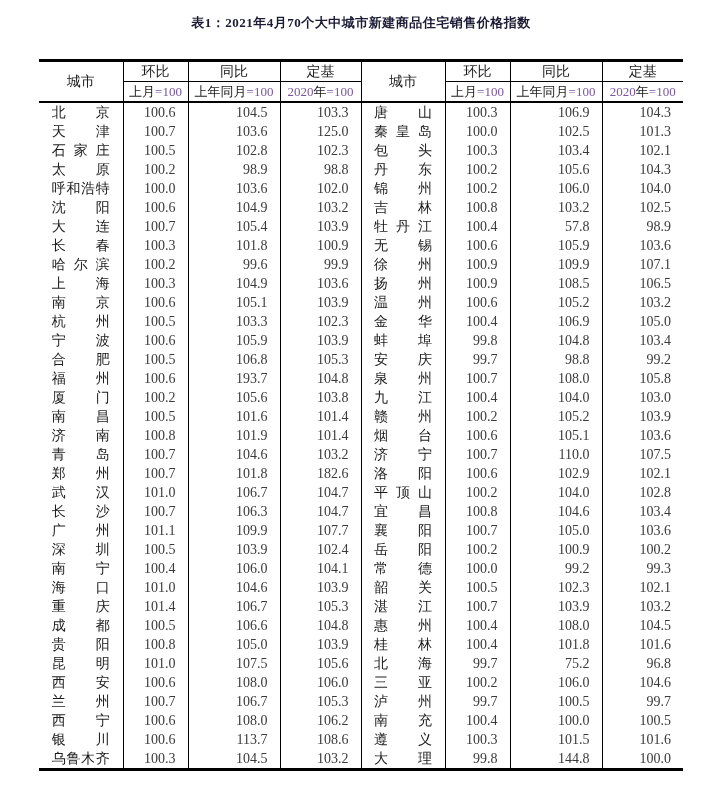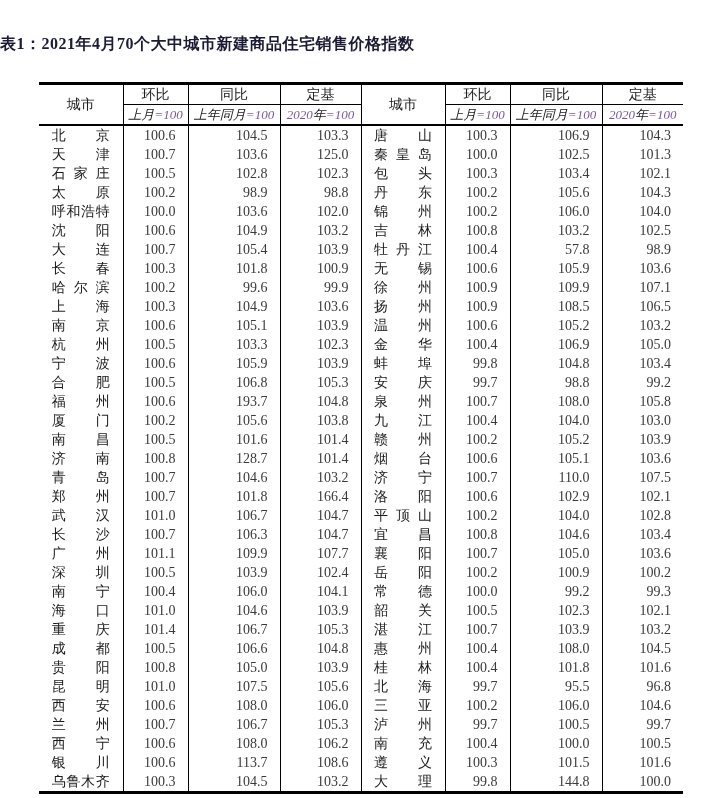--- a/index.html
+++ b/index.html
@@ -8,23 +8,23 @@
     --c-num:#3a3a3a;
     --c-hdrnum:#7a55a0;
     --c-border:#000000;
   }
   html,body{margin:0;padding:0;background:#ffffff;}
   body{
     width:722px;height:798px;overflow:hidden;
     font-family:"Liberation Serif","DejaVu Serif",serif;
   }
   .page-title{
-    margin:34px 0 0 0;
-    text-align:left;
-    font-size:16px;
+    margin:14px 0 0 0;
+    text-align:center;
+    font-size:13px;
     font-weight:bold;
     color:var(--c-title);
     letter-spacing:.5px;
   }
   table.price-index{
     border-collapse:collapse;
     table-layout:fixed;
     width:644px;
     margin:27px 12px 0 39px;
     border-top:3px solid var(--c-border);
@@ -36,21 +36,21 @@
     line-height:19px;
     font-weight:normal;
     font-size:14px;
     color:var(--c-text);
     overflow:hidden;
     white-space:nowrap;
   }
   .bl{border-left:1px solid var(--c-border);}
   thead th{text-align:center;}
   thead tr.hrow1 th.metric{border-bottom:1px solid var(--c-border);}
-  thead tr.hrow2 th{border-bottom:2px solid var(--c-border);font-size:13px;font-style:italic;}
+  thead tr.hrow2 th{border-bottom:2px solid var(--c-border);font-size:13px;}
   thead th.cityhead{border-bottom:2px solid var(--c-border);}
   .hdr-num{color:var(--c-hdrnum);}
   .hdr-cjk{color:var(--c-text);}
   td.num{
     text-align:right;
     padding-right:12px;
     color:var(--c-num);
     font-size:14px;
   }
   td.city .cityname{
@@ -336,21 +336,21 @@
         </td>
         <td class="bl num">100.2</td>
         <td class="bl num">105.2</td>
         <td class="bl num">103.9</td>
       </tr>
       <tr>
         <td class="city">
           <div class="cityname">济南</div>
         </td>
         <td class="bl num">100.8</td>
-        <td class="bl num">128.7</td>
+        <td class="bl num">101.9</td>
         <td class="bl num">101.4</td>
         <td class="bl city">
           <div class="cityname">烟台</div>
         </td>
         <td class="bl num">100.6</td>
         <td class="bl num">105.1</td>
         <td class="bl num">103.6</td>
       </tr>
       <tr>
         <td class="city">
@@ -365,21 +365,21 @@
         <td class="bl num">100.7</td>
         <td class="bl num">110.0</td>
         <td class="bl num">107.5</td>
       </tr>
       <tr>
         <td class="city">
           <div class="cityname">郑州</div>
         </td>
         <td class="bl num">100.7</td>
         <td class="bl num">101.8</td>
-        <td class="bl num">166.4</td>
+        <td class="bl num">182.6</td>
         <td class="bl city">
           <div class="cityname">洛阳</div>
         </td>
         <td class="bl num">100.6</td>
         <td class="bl num">102.9</td>
         <td class="bl num">102.1</td>
       </tr>
       <tr>
         <td class="city">
           <div class="cityname">武汉</div>
@@ -510,21 +510,21 @@
         <td class="city">
           <div class="cityname">昆明</div>
         </td>
         <td class="bl num">101.0</td>
         <td class="bl num">107.5</td>
         <td class="bl num">105.6</td>
         <td class="bl city">
           <div class="cityname">北海</div>
         </td>
         <td class="bl num">99.7</td>
-        <td class="bl num">95.5</td>
+        <td class="bl num">75.2</td>
         <td class="bl num">96.8</td>
       </tr>
       <tr>
         <td class="city">
           <div class="cityname">西安</div>
         </td>
         <td class="bl num">100.6</td>
         <td class="bl num">108.0</td>
         <td class="bl num">106.0</td>
         <td class="bl city">

